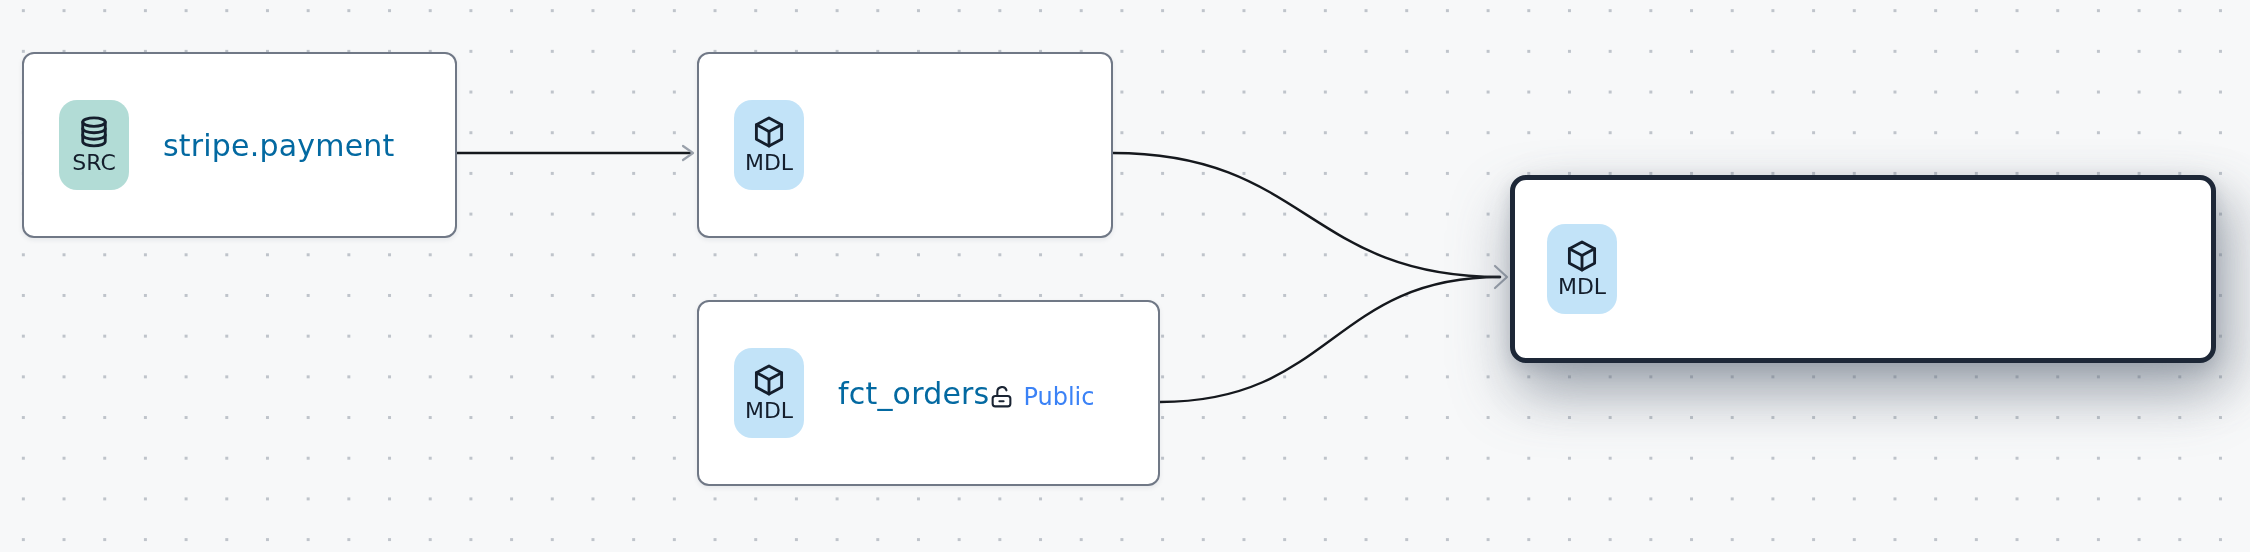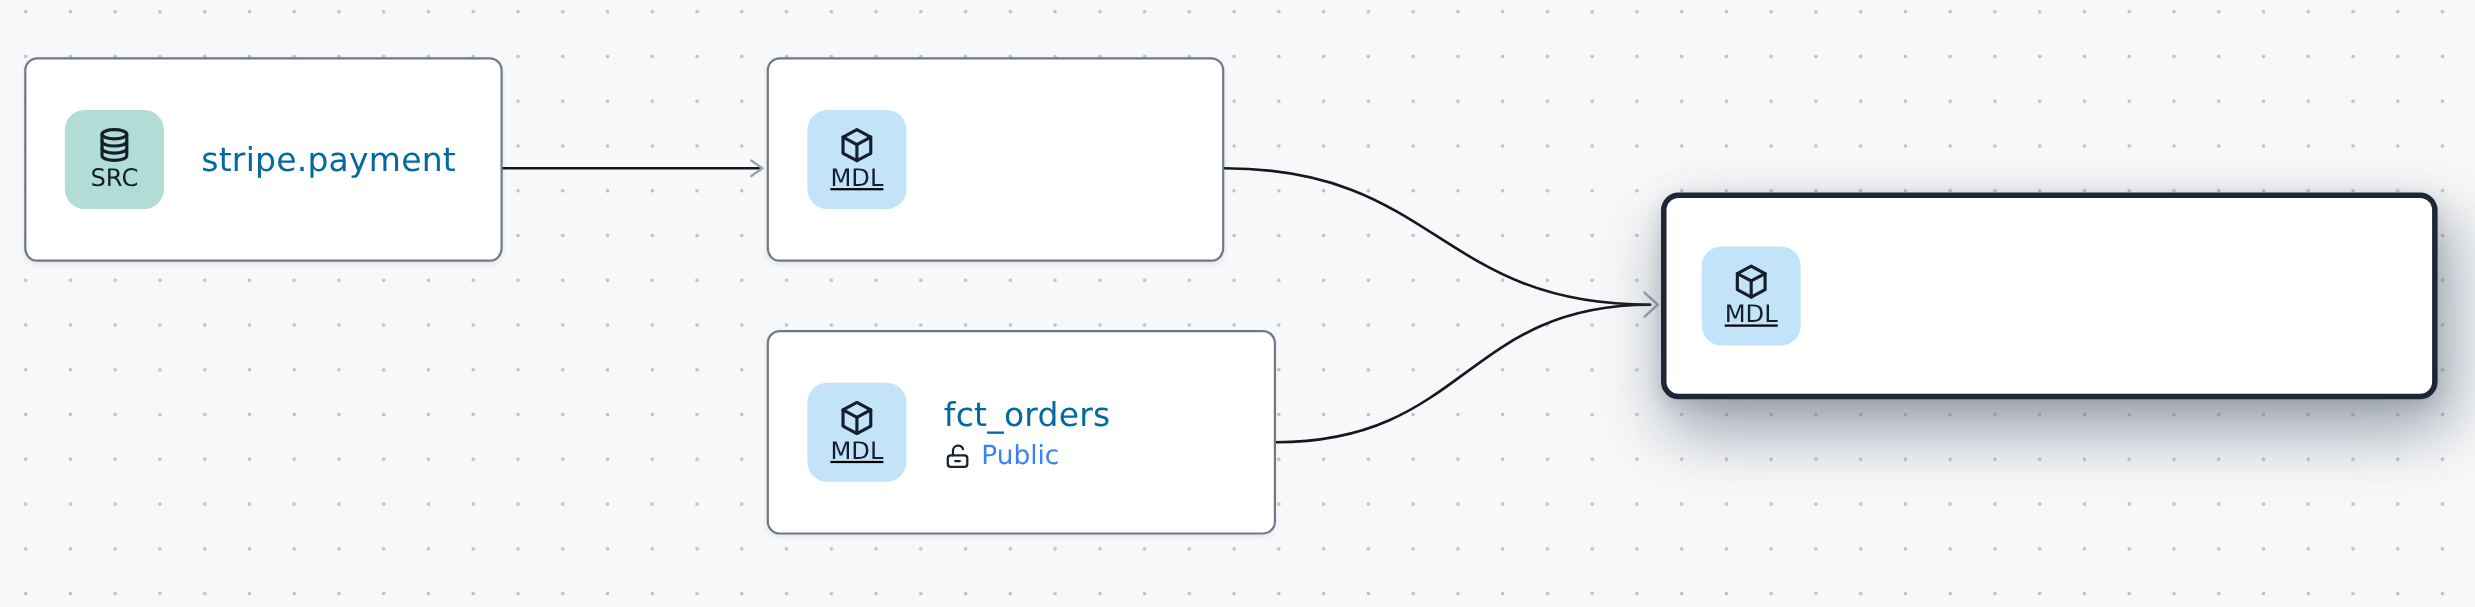--- a/index.html
+++ b/index.html
@@ -28,31 +28,31 @@
     box-shadow:0 2px 5px rgba(30,40,60,0.08);
     cursor:pointer;
   }
   .node.selected{
     border:5px solid #1d2737;
     border-radius:16px;
     padding-left:32px;
     box-shadow:0 30px 60px rgba(105,115,130,0.45), 22px 22px 50px rgba(105,115,130,0.30), 0 6px 16px rgba(30,40,60,0.15);
   }
   .badge{
-    width:90px;height:90px;flex:0 0 auto;
+    width:70px;height:90px;flex:0 0 auto;
     border-radius:18px;
     display:flex;flex-direction:column;align-items:center;justify-content:center;
     gap:1px;
   }
   .badge.src{background:#b2dcd6;}
-  .badge.mdl{background:#c2e3f8;text-decoration:underline;}
+  .badge.mdl{background:#c2e3f8;}
   .badge svg{display:block;}
   .badge-text{font-size:22px;line-height:1.1;color:#141e2c;}
   .label{font-size:30px;color:#0369a1;white-space:nowrap;letter-spacing:0.2px;}
-  .label-col{display:flex;flex-direction:column;justify-content:center;}
+  .label-col{display:flex;flex-direction:row;justify-content:center;}
   .access-row{display:flex;align-items:center;gap:9px;margin-top:7px;}
   .access-text{font-size:24px;color:#3b82f6;line-height:1;}
   .icon-stroke{fill:none;stroke:#141e2c;stroke-width:1.9;stroke-linecap:round;stroke-linejoin:round;}
   .lock-stroke{fill:none;stroke:#1a2433;stroke-width:2;stroke-linecap:round;stroke-linejoin:round;}
   #n1{left:22px;top:52px;width:435px;height:186px;}
   #n2{left:697px;top:52px;width:416px;height:186px;}
   #n3{left:697px;top:300px;width:463px;height:186px;}
   #n4{left:1510px;top:175px;width:706px;height:188px;}
 </style>
 </head>

